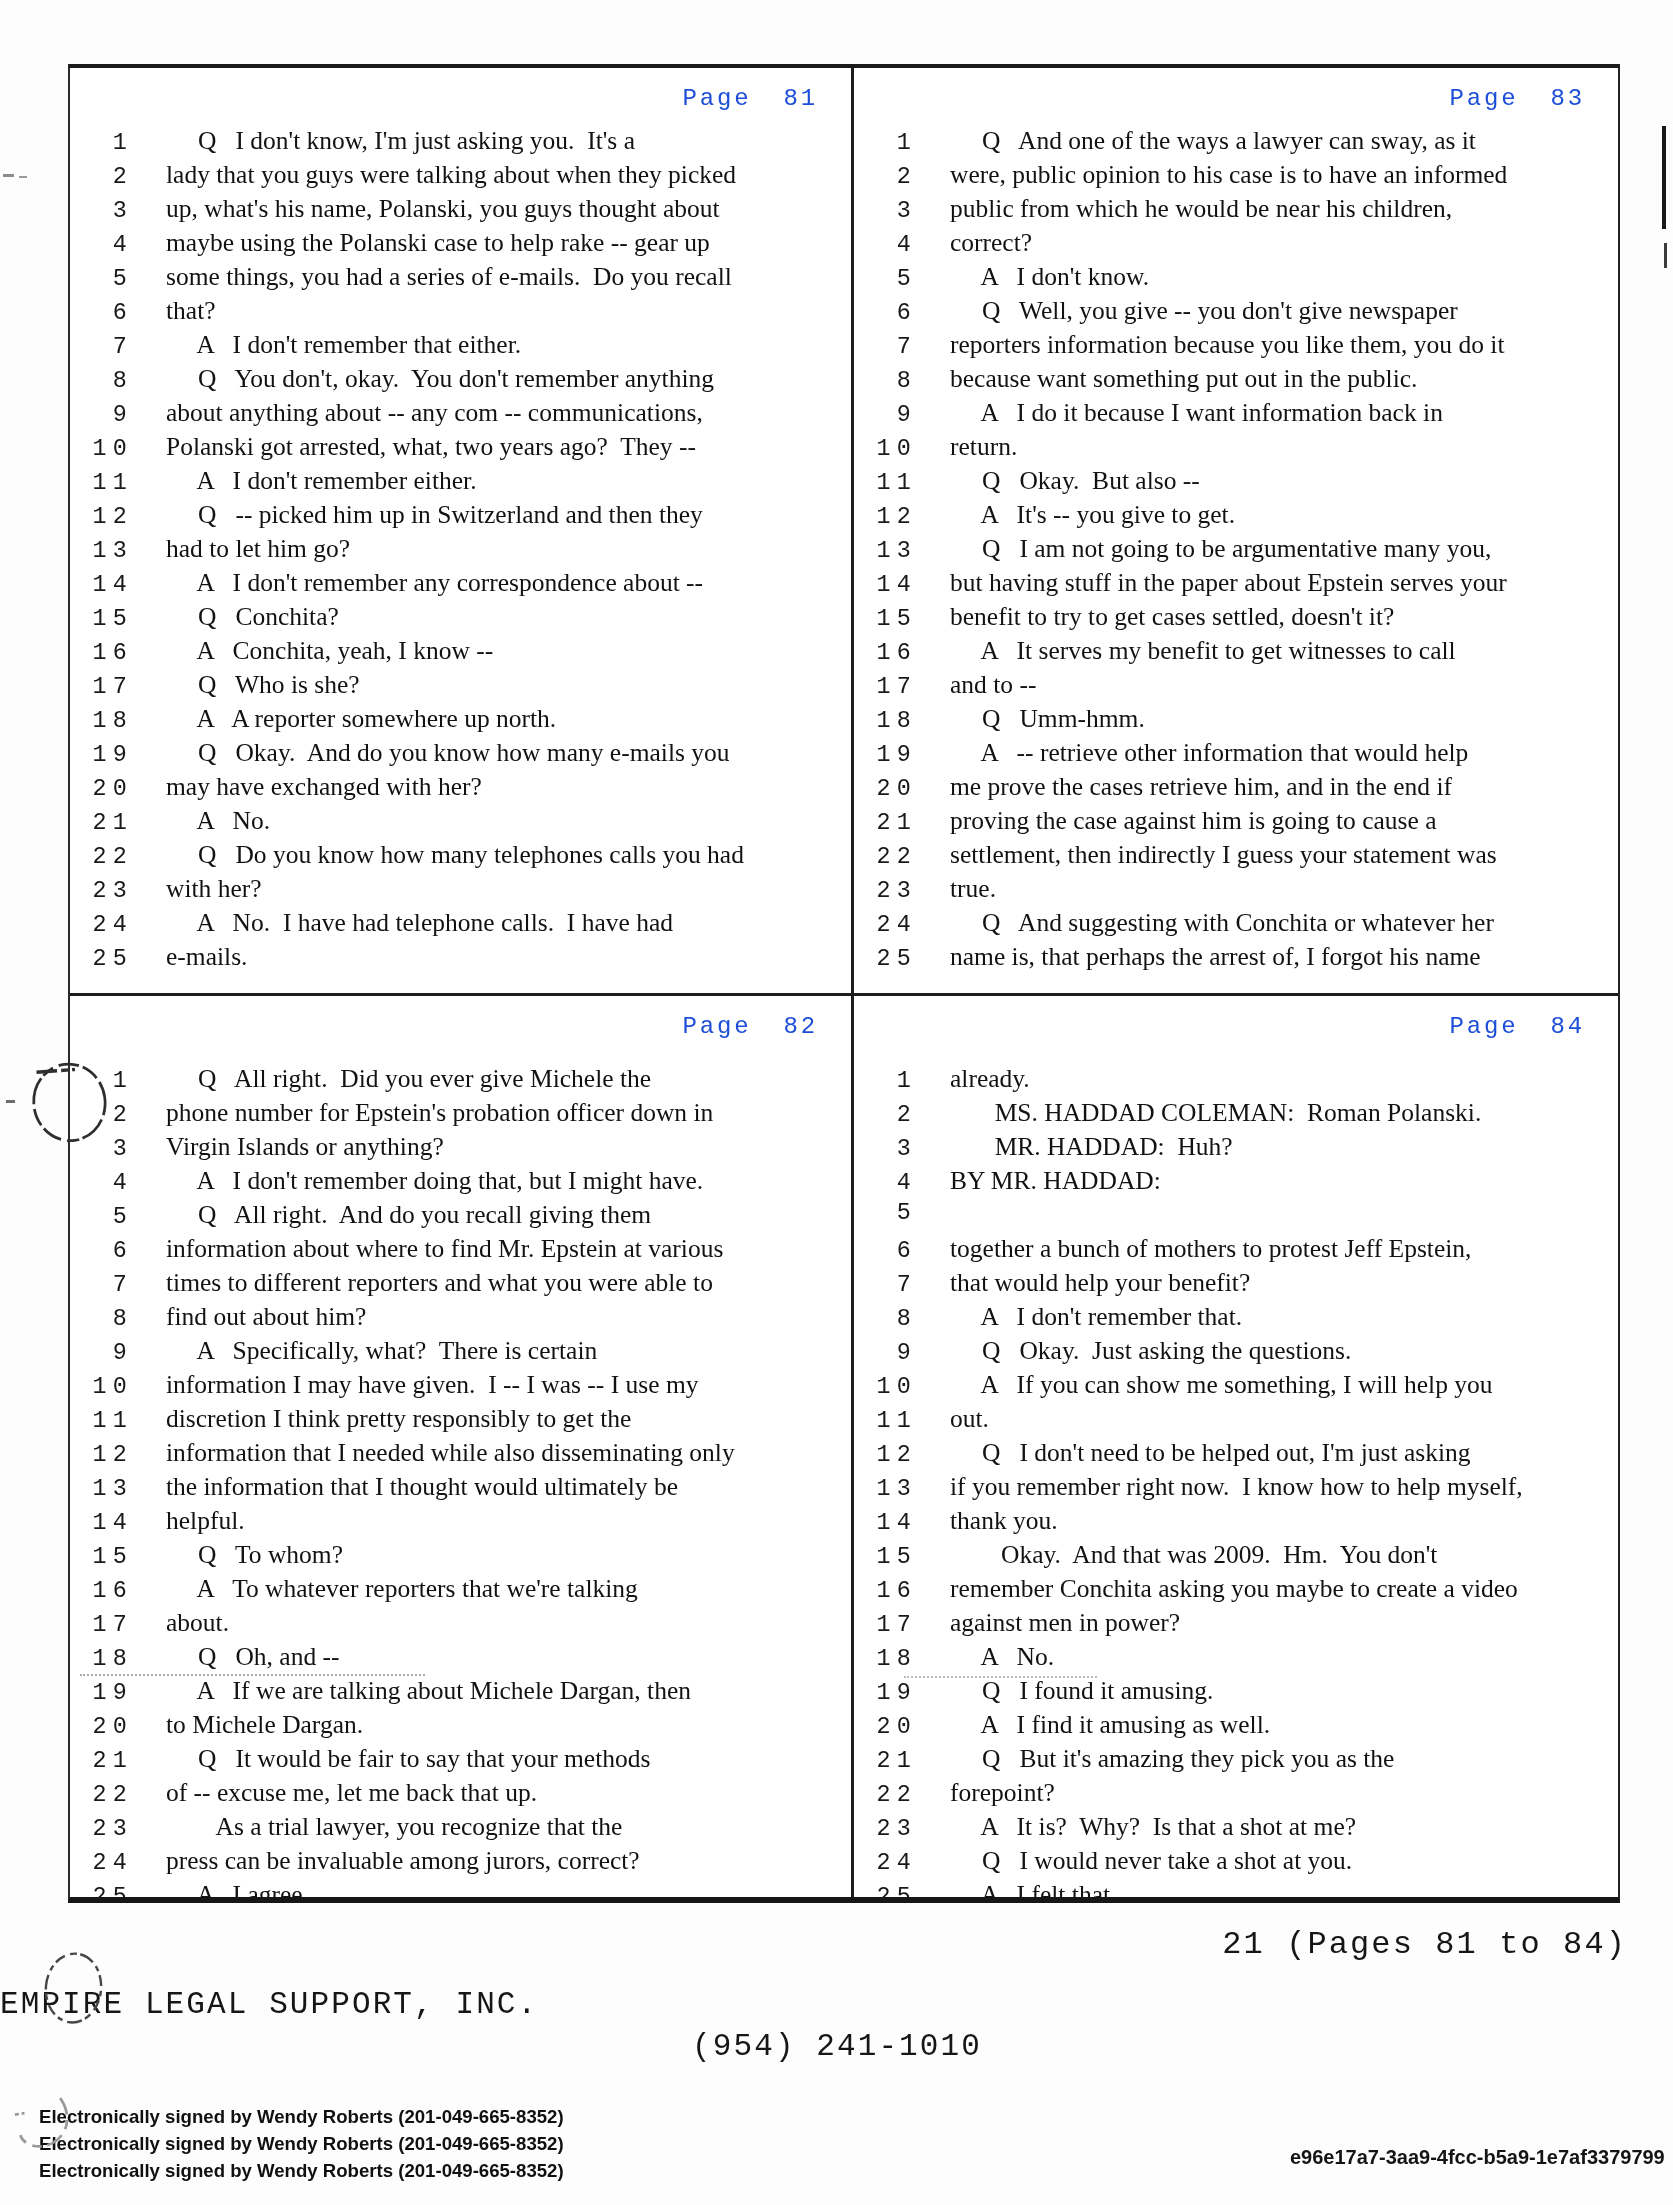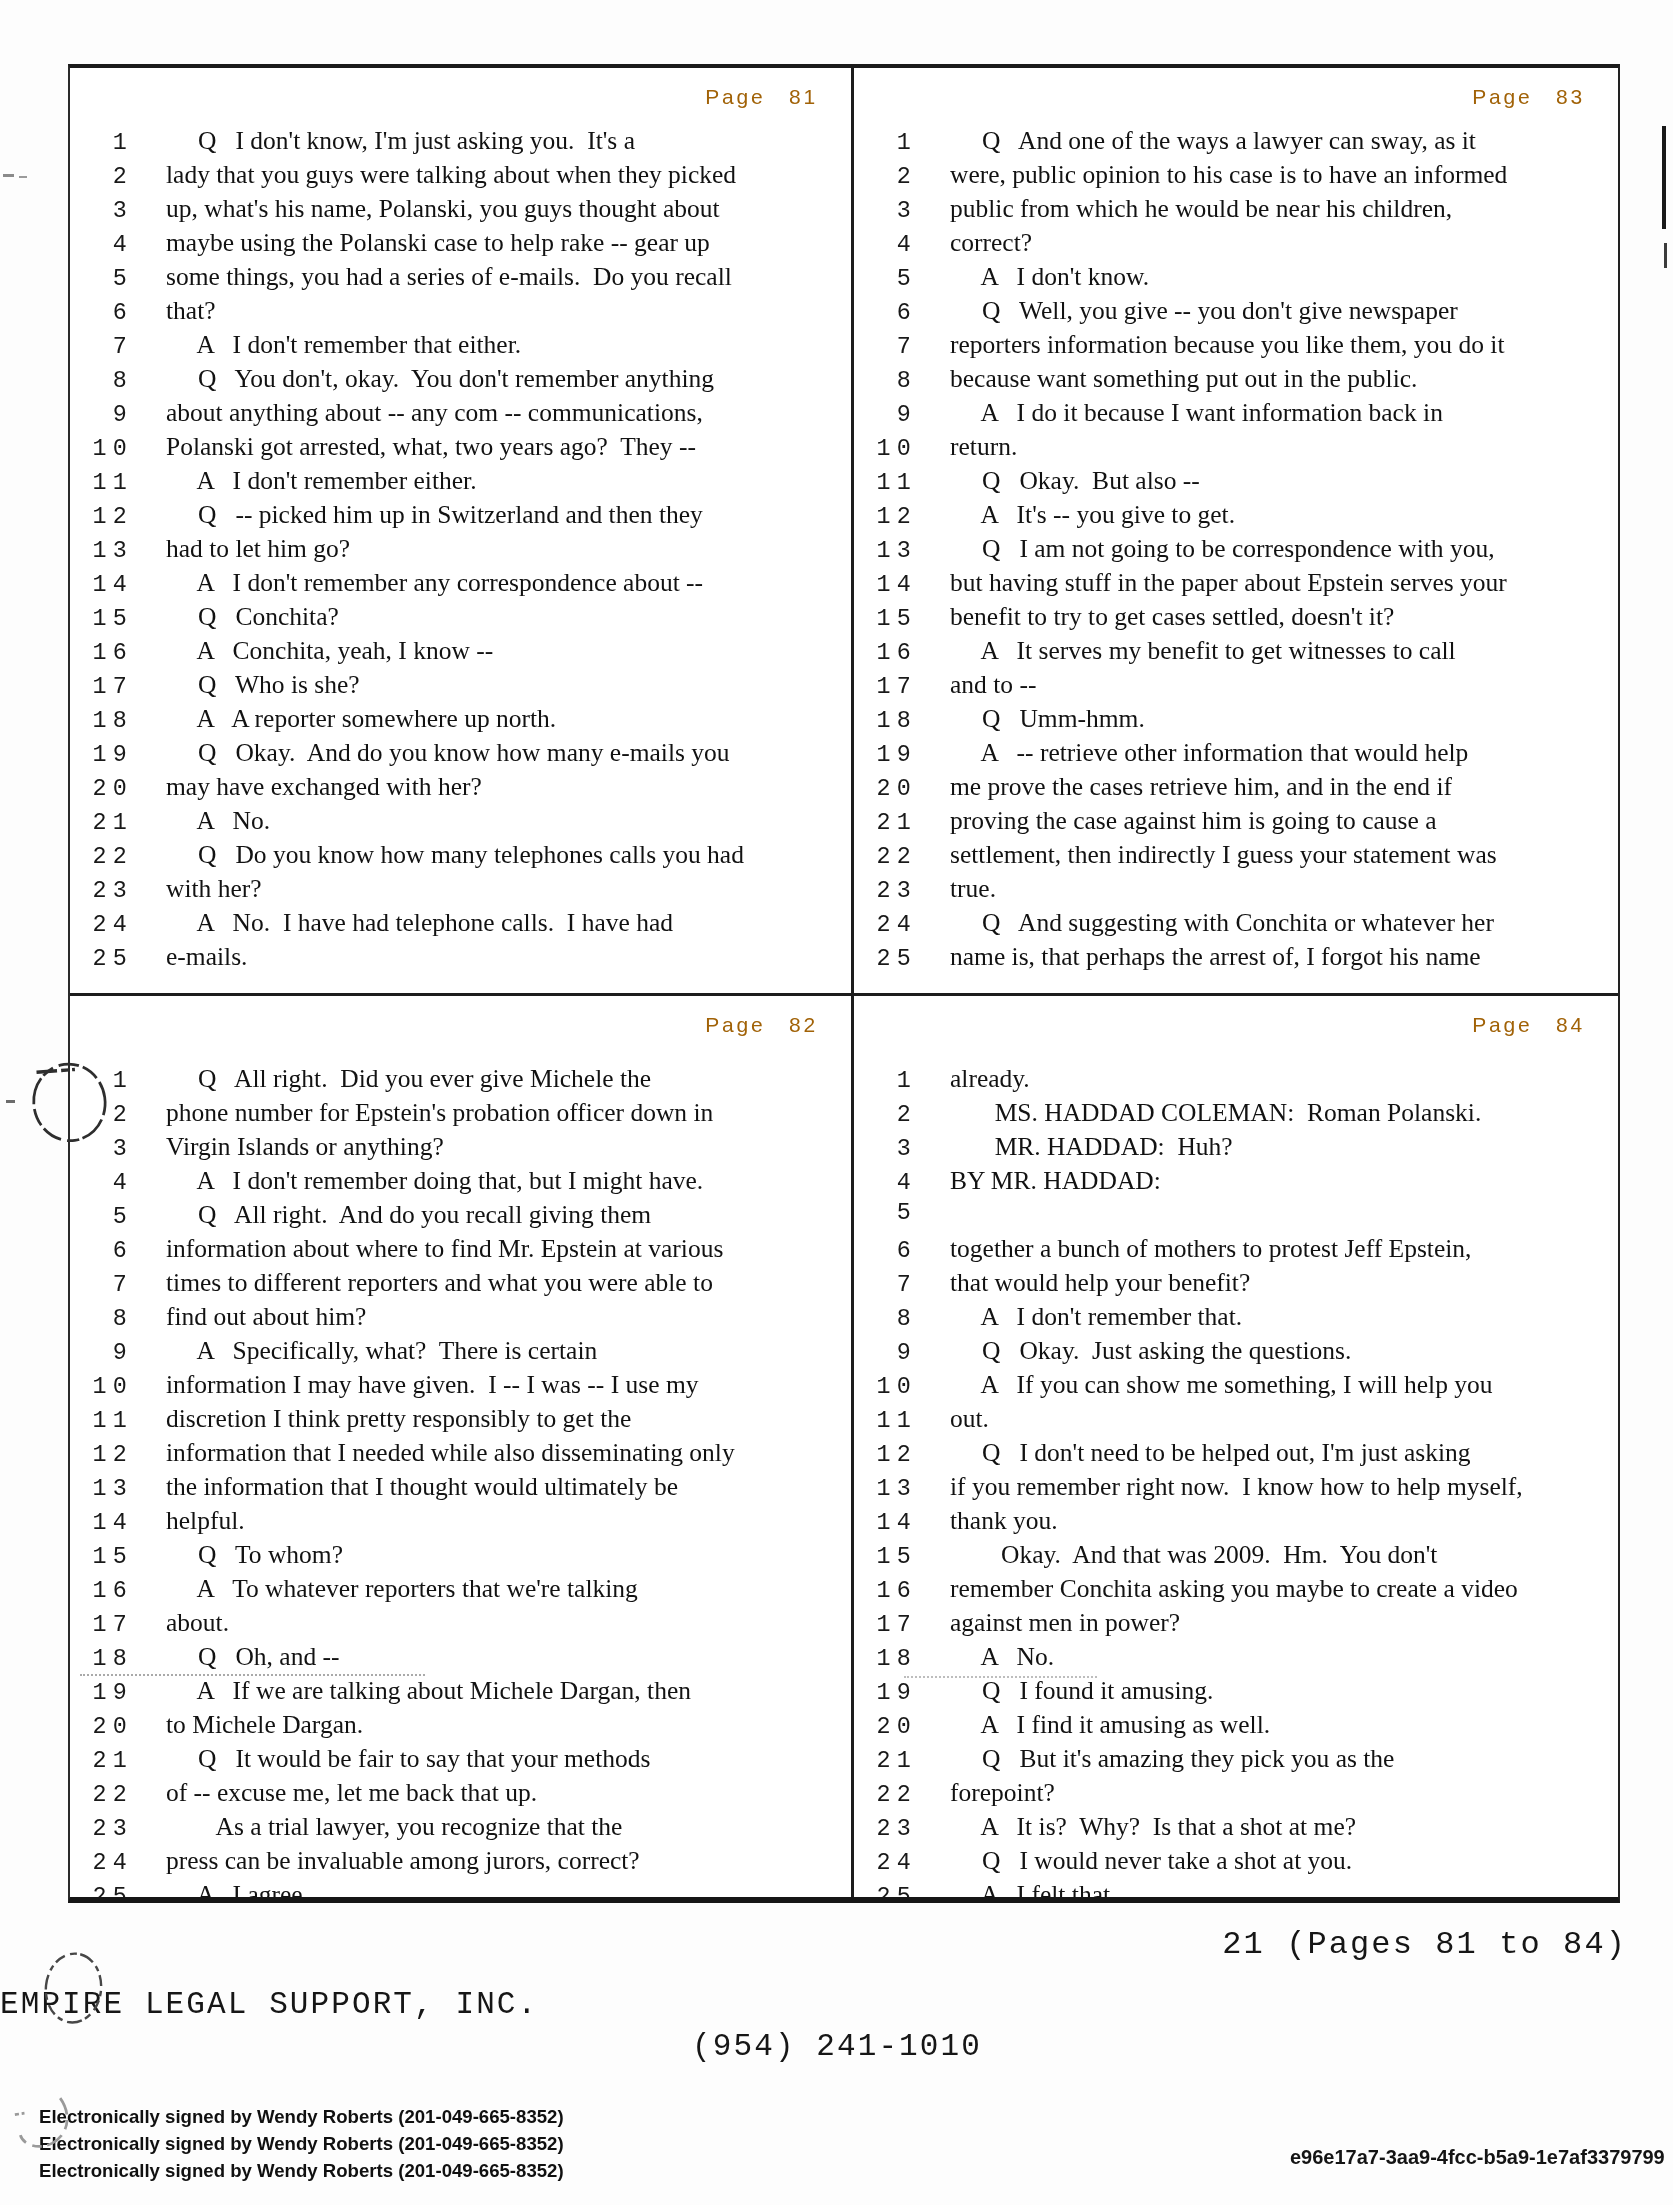--- a/index.html
+++ b/index.html
@@ -24,22 +24,22 @@
   }
   .vdiv{position:absolute;left:781px;top:0;bottom:0;width:2.8px;background:#1d1d1d;}
   .hdiv{position:absolute;left:0;right:0;top:925px;height:2.8px;background:#1d1d1d;}
   .quad{position:absolute;overflow:hidden;}
   .q1{left:0;top:0;width:781px;height:925px;}
   .q2{left:784px;top:0;right:0;height:925px;border-radius:20px;}
   .q3{left:0;top:928px;width:781px;bottom:0;}
   .q4{left:784px;top:928px;right:0;bottom:0;}
   .page-label{
     position:absolute;top:16.5px;right:33px;
-    font-family:Liberation Sans, sans-serif;
-    font-size:21px;letter-spacing:2.8px;word-spacing:15px;color:#a16207;
+    font-family:Liberation Mono, monospace;
+    font-size:24px;letter-spacing:2.8px;word-spacing:15px;color:#1d4ed8;
   }
   .lines{position:absolute;left:0;right:0;}
   .q1 .lines,.q2 .lines{top:58px;}
   .q3 .lines,.q4 .lines{top:68px;}
   .tl{display:flex;align-items:baseline;}
   .q1 .tl,.q2 .tl{height:34px;}
   .q3 .tl,.q4 .tl{height:34px;}
   .ln{
     flex:0 0 63px;text-align:right;
     font-family:"Liberation Mono","DejaVu Sans Mono",monospace;
@@ -240,21 +240,21 @@
           <div class="tl">
             <span class="ln">11</span>
             <span class="tx">     Q   Okay.  But also --</span>
           </div>
           <div class="tl">
             <span class="ln">12</span>
             <span class="tx">     A   It's -- you give to get.</span>
           </div>
           <div class="tl">
             <span class="ln">13</span>
-            <span class="tx">     Q   I am not going to be correspondence with you,</span>
+            <span class="tx">     Q   I am not going to be argumentative many you,</span>
           </div>
           <div class="tl">
             <span class="ln">14</span>
             <span class="tx">but having stuff in the paper about Epstein serves your</span>
           </div>
           <div class="tl">
             <span class="ln">15</span>
             <span class="tx">benefit to try to get cases settled, doesn't it?</span>
           </div>
           <div class="tl">

